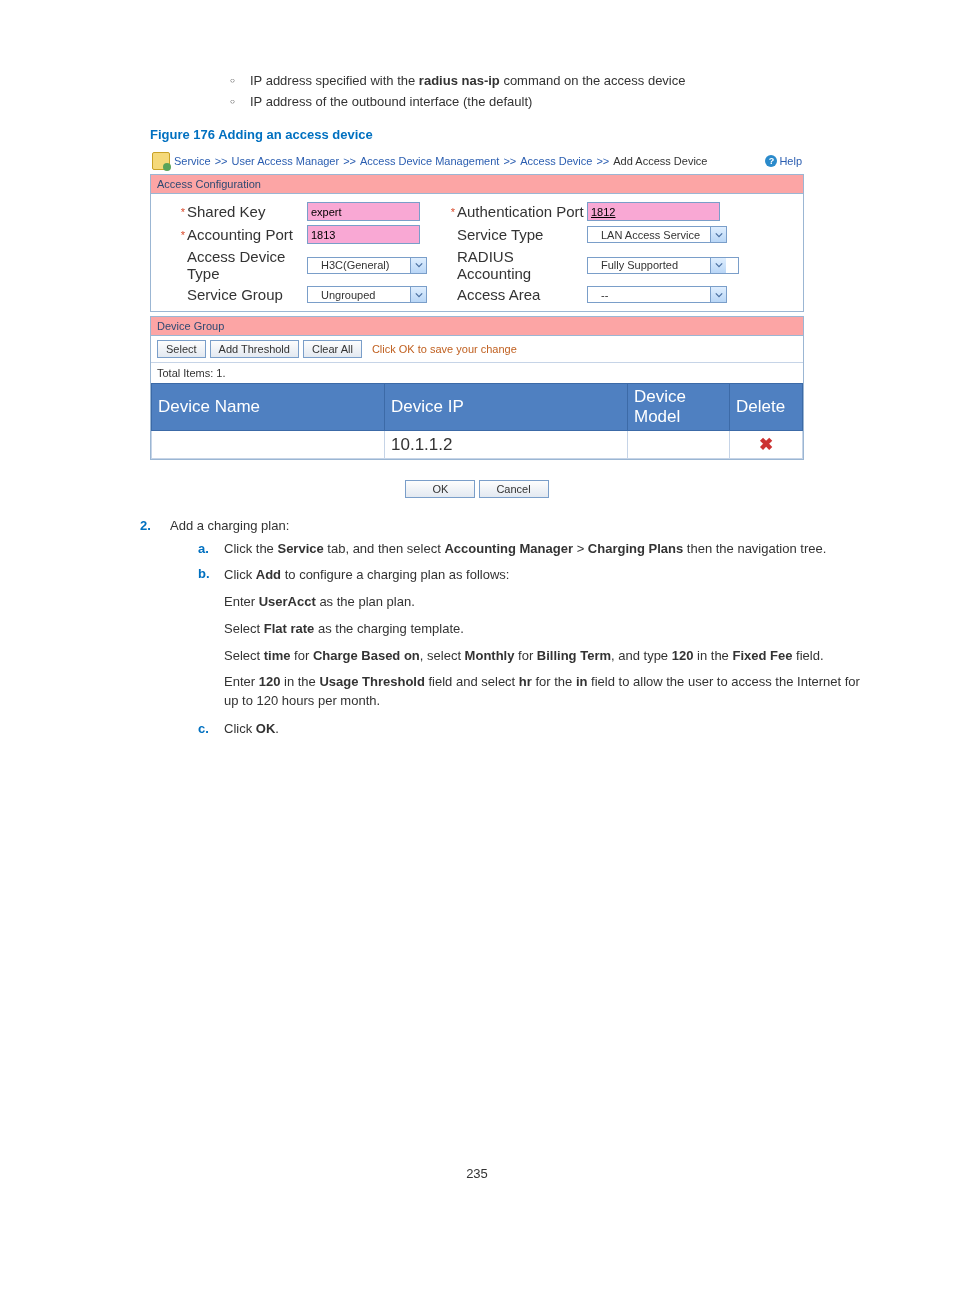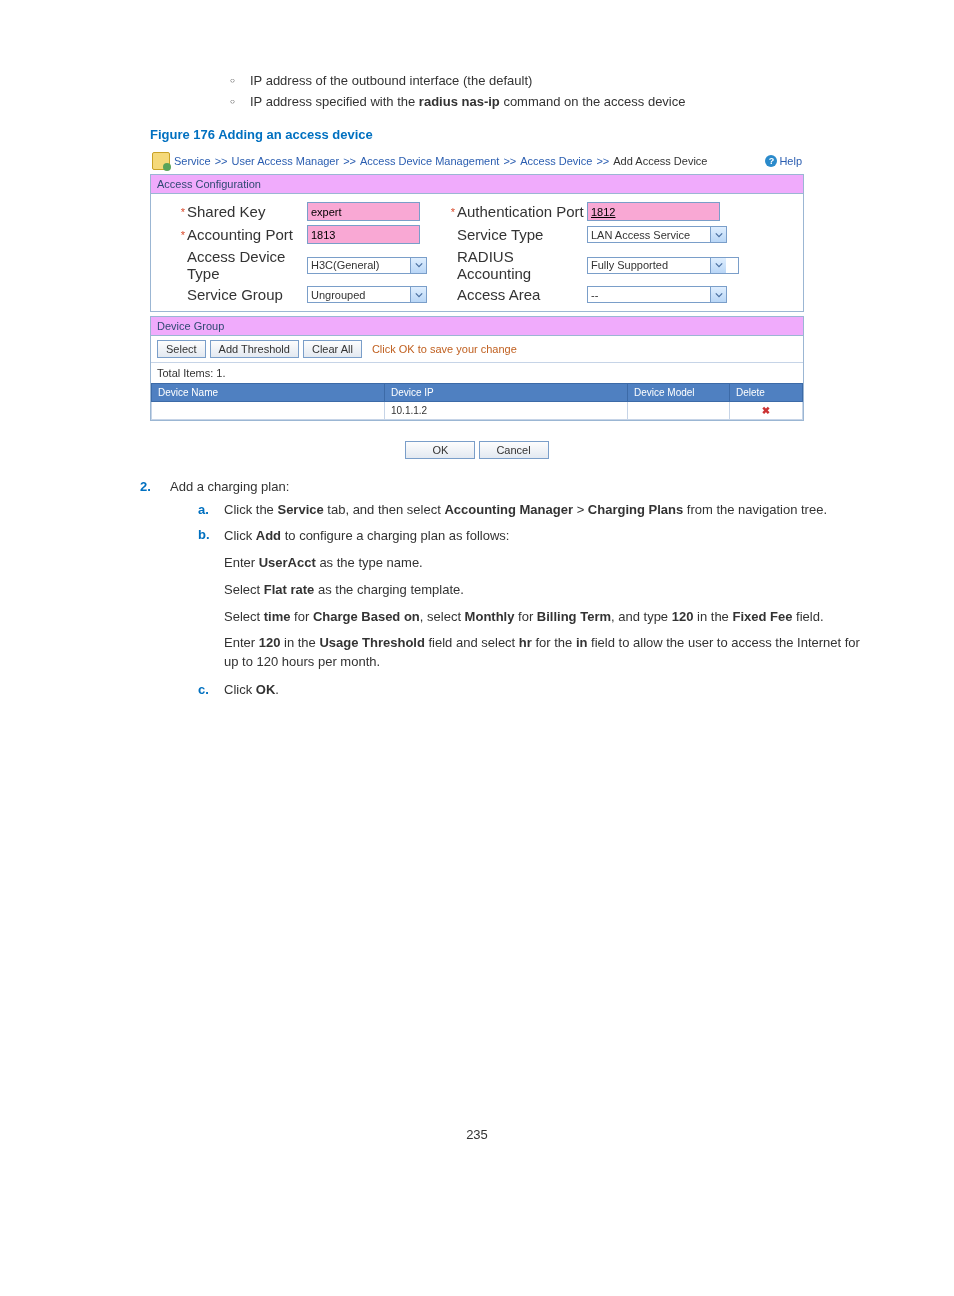--- a/index.html
+++ b/index.html
@@ -24,53 +24,53 @@
     font-size: 11px;
     font-family: Arial, sans-serif;
     color: #333;
   }
   .crumbs { padding: 4px 2px; display:flex; align-items:center; gap:4px; }
   .crumbs a { color:#2a5db0; text-decoration:none; }
   .crumbs .sep { color:#2a5db0; }
   .help { margin-left:auto; color:#2a5db0; display:flex; align-items:center; gap:2px;}
   .help-icon { width:12px;height:12px;border-radius:50%;background:#2a8acb;color:#fff;display:inline-flex;align-items:center;justify-content:center;font-size:9px;font-weight:bold;}
   .panel { border:1px solid #9bb6d3; }
-  .panel-hd { background:#f0abfc; border-bottom:1px solid #9bb6d3; padding:3px 6px; font-weight:normal; color:#2f4a72; }
+  .panel-hd { background:#fca5a5; border-bottom:1px solid #9bb6d3; padding:3px 6px; font-weight:normal; color:#2f4a72; }
   .form-grid {
     display:grid;
     grid-template-columns: 30px 120px 120px 30px 130px 140px;
     row-gap:4px;
     padding:8px 6px;
     align-items:center;
   }
   .req { color:#d94a2b; text-align:right; padding-right:2px; font-size:11px;}
   .fld-lbl { color:#333; font-size:15px; }
   .txt {
     border:1px solid #7a9ec9; height:17px; padding:0 3px; font-size:11px; width:105px;
     background:#f9a8d4;
   }
   .sel-wrap { position:relative; width:120px; }
   .sel {
-    border:1px solid #7a9ec9; height:17px; padding:0 3px; font-size:11px; width:120px;
+    border:1px solid #7a9ec9; height:17px; padding:0 13px; font-size:11px; width:120px;
     background:#fff; display:flex; align-items:center; box-sizing:border-box;
   }
   .sel-arrow {
     position:absolute; right:1px; top:1px; width:15px; height:15px;
     background:linear-gradient(#dfeefe,#b9d6f6); border-left:1px solid #7a9ec9;
     display:flex;align-items:center;justify-content:center;
   }
   .sel-arrow svg{width:8px;height:8px;}
   .btnbar { padding:4px 6px; display:flex; gap:4px; align-items:center;}
   .btn {
     border:1px solid #7a9ec9; background:linear-gradient(#fdfdfd,#e3e9f1);
     padding:2px 8px; font-size:11px; color:#333; cursor:pointer;
   }
   .hint { color:#c06020; font-size:11px; padding-left:6px;}
   .total { padding:4px 6px; font-size:11px; color:#333; border-top:1px solid #c6d4e7;}
-  table.dev { width:100%; border-collapse:collapse; font-size:10px;}
+  table.dev { width:100%; border-collapse:collapse; font-size:17px;}
   table.dev th { background:#4f80c1; color:#fff; font-weight:normal; text-align:left; padding:3px 6px; border:1px solid #3c6aa7;}
   table.dev td { padding:3px 6px; border:1px solid #c6d4e7;}
   .del-x { color:#c33; font-weight:bold; text-align:center;}
   .okcancel { text-align:center; margin:20px 0 0 0;}
   .okcancel .btn { width:70px;}
   ol.numlist { counter-reset: step; margin: 20px 0 0 50px; padding:0; list-style:none;}
   ol.numlist > li { position:relative; padding-left:30px; margin-bottom:12px;}
   ol.numlist > li .num { position:absolute; left:0; color:#0070c0; font-weight:bold;}
   ol.sub { list-style:none; margin:8px 0 0 28px; padding:0;}
   ol.sub > li { position:relative; padding-left:26px; margin-bottom:10px;}
@@ -82,24 +82,24 @@
     width:16px;height:16px;background:#f5d97a;border:1px solid #c9a227;border-radius:2px;
     position:relative;display:inline-block;
   }
   .doc-icon::after{content:"";position:absolute;right:-2px;bottom:-2px;width:8px;height:8px;border-radius:50%;background:#5aa35a;}
 </style>
 </head>
 <body>
 
 <ul class="bullets">
   <li>
-    <span>IP address of the outbound interface (the default)</span>
+    <span>IP address specified with the </span><b>radius nas-ip</b><span> command on the access device</span>
   </li>
   <li>
-    <span>IP address specified with the </span><b>radius nas-ip</b><span> command on the access device</span>
+    <span>IP address of the outbound interface (the default)</span>
   </li>
 </ul>
 
 <div class="fig-caption">Figure 176 Adding an access device</div>
 
 <div class="screenshot">
   <div class="crumbs">
     <span class="doc-icon"></span>
     <a href="#">Service</a>
     <span class="sep">&gt;&gt;</span>
@@ -231,29 +231,29 @@
   </div>
 </div>
 
 <ol class="numlist">
   <li>
     <span class="num">2.</span>
     <span>Add a charging plan:</span>
     <ol class="sub">
       <li>
         <span class="sn">a.</span>
-        <span>Click the </span><b>Service</b><span> tab, and then select </span><b>Accounting Manager</b><span> &gt; </span><b>Charging Plans</b><span> from the navigation tree.</span>
+        <span>Click the </span><b>Service</b><span> tab, and then select </span><b>Accounting Manager</b><span> &gt; </span><b>Charging Plans</b><span> then the navigation tree.</span>
       </li>
       <li>
         <span class="sn">b.</span>
         <div class="para intro" style="margin-left:0;">
           <span>Click </span><b>Add</b><span> to configure a charging plan as follows:</span>
         </div>
         <div class="para" style="margin-left:0;">
-          <span>Enter </span><b>UserAcct</b><span> as the type name.</span>
+          <span>Enter </span><b>UserAcct</b><span> as the plan plan.</span>
         </div>
         <div class="para" style="margin-left:0;">
           <span>Select </span><b>Flat rate</b><span> as the charging template.</span>
         </div>
         <div class="para" style="margin-left:0;">
           <span>Select </span><b>time</b><span> for </span><b>Charge Based on</b><span>, select </span><b>Monthly</b><span> for </span><b>Billing Term</b><span>, and type </span><b>120</b><span> in the </span><b>Fixed Fee</b><span> field.</span>
         </div>
         <div class="para" style="margin-left:0;">
           <span>Enter </span><b>120</b><span> in the </span><b>Usage Threshold</b><span> field and select </span><b>hr</b><span> for the </span><b>in</b><span> field to allow the user to access the Internet for up to 120 hours per month.</span>
         </div>

